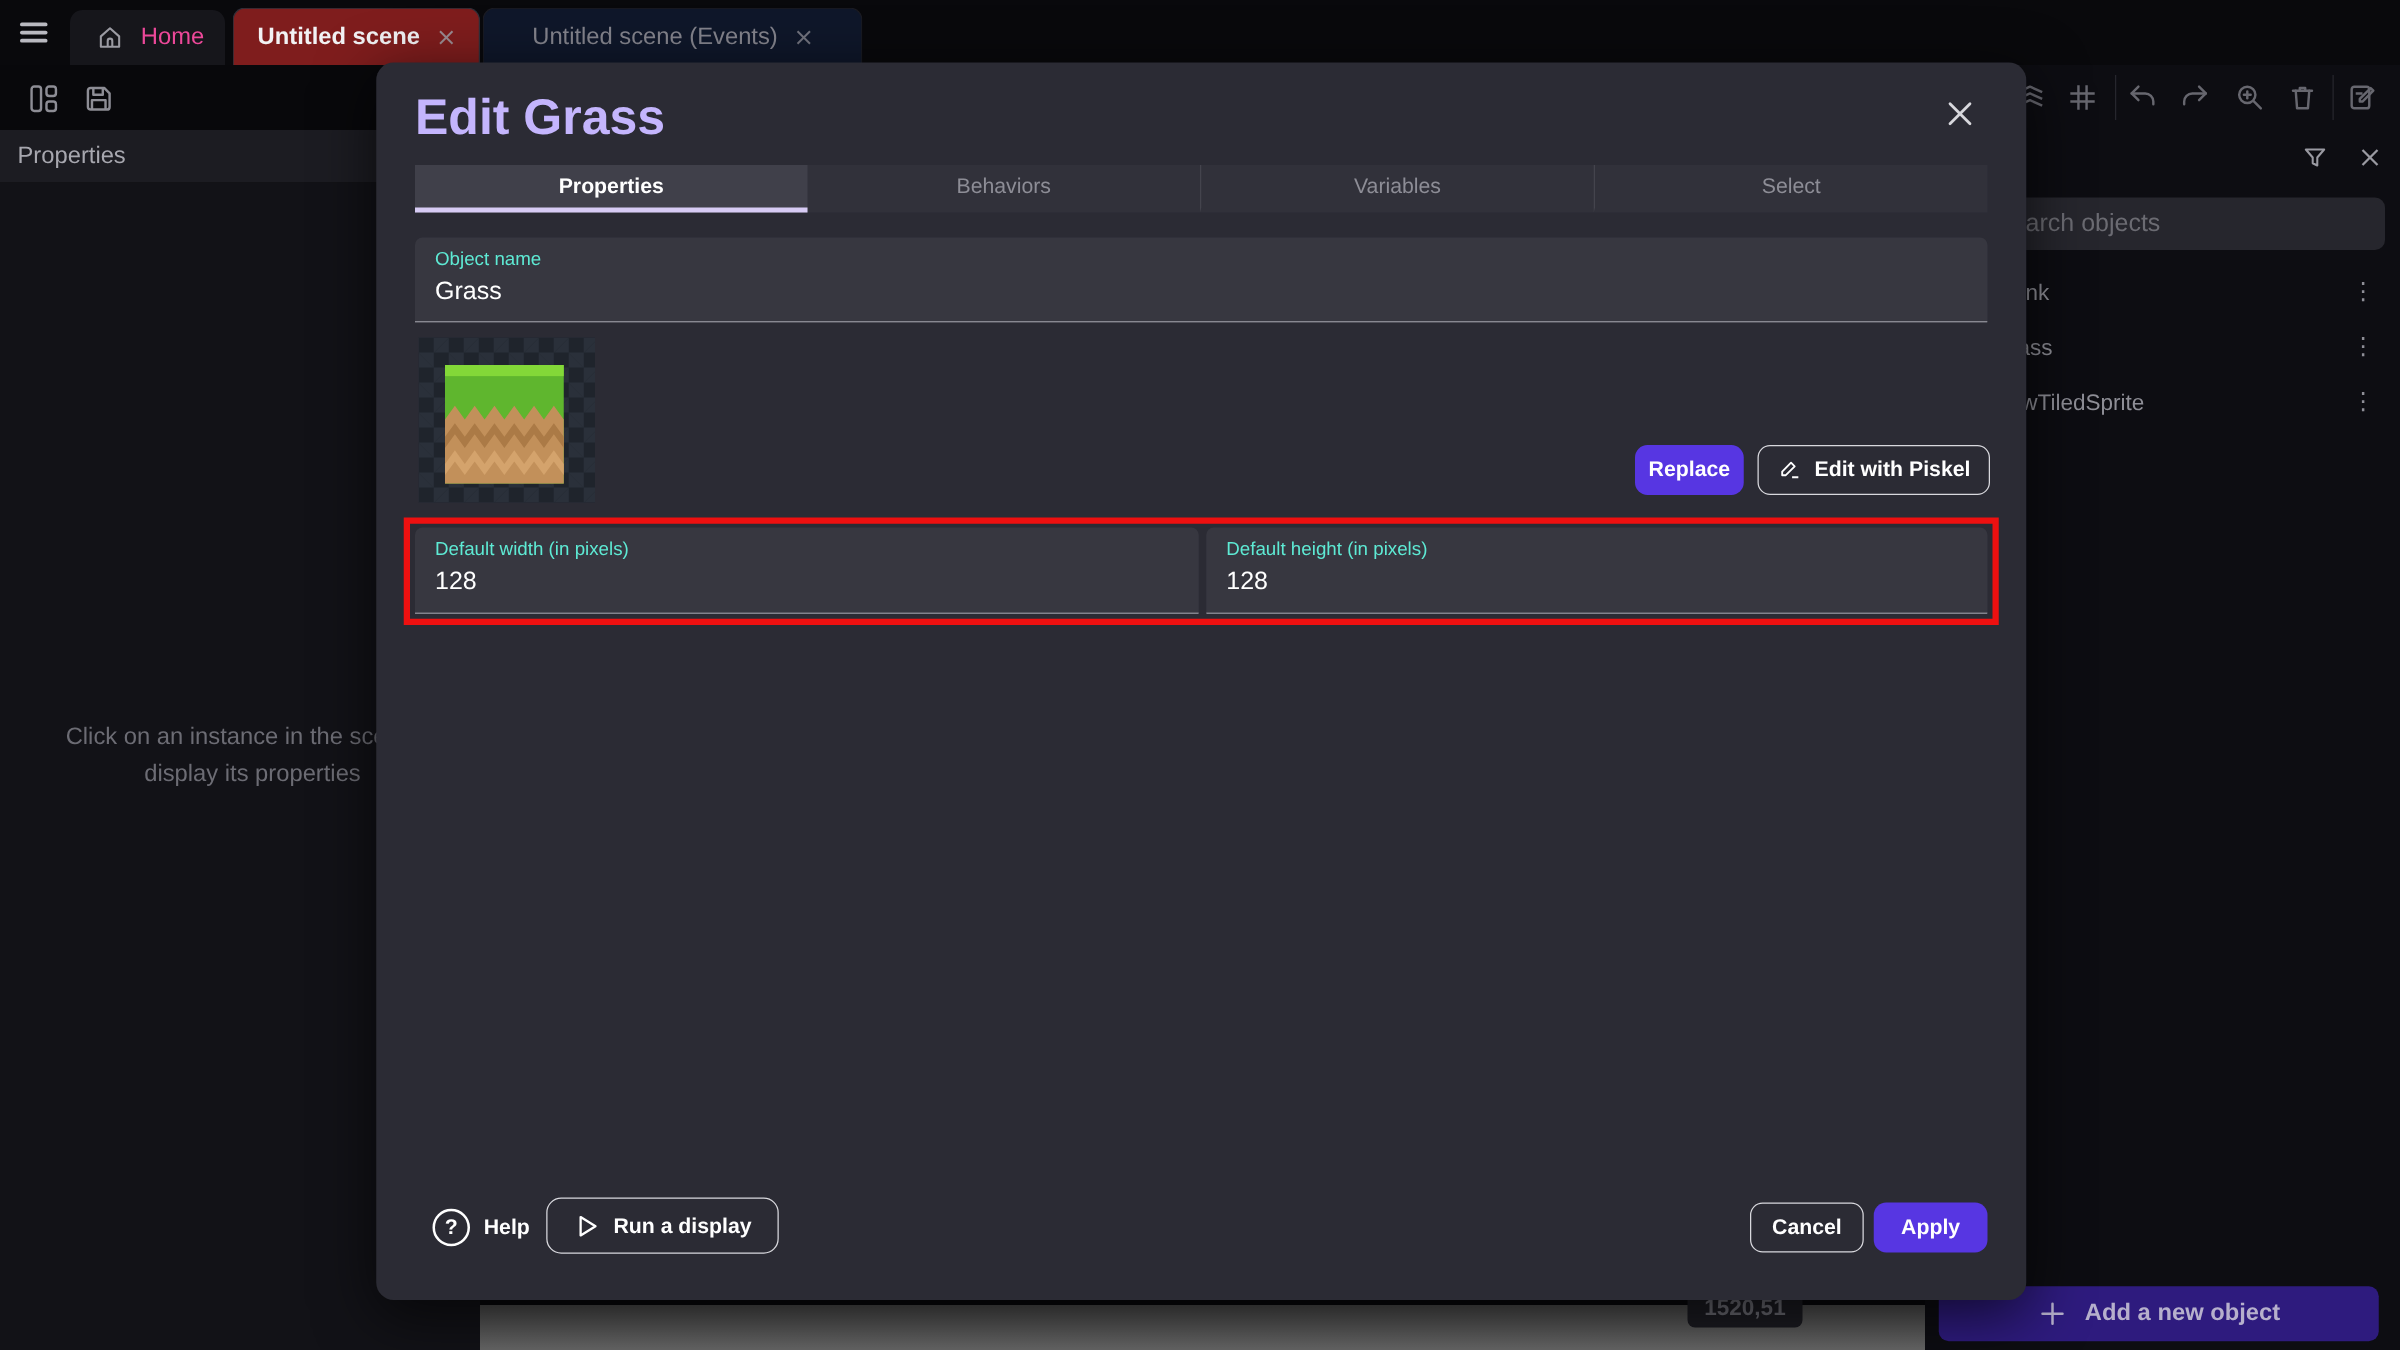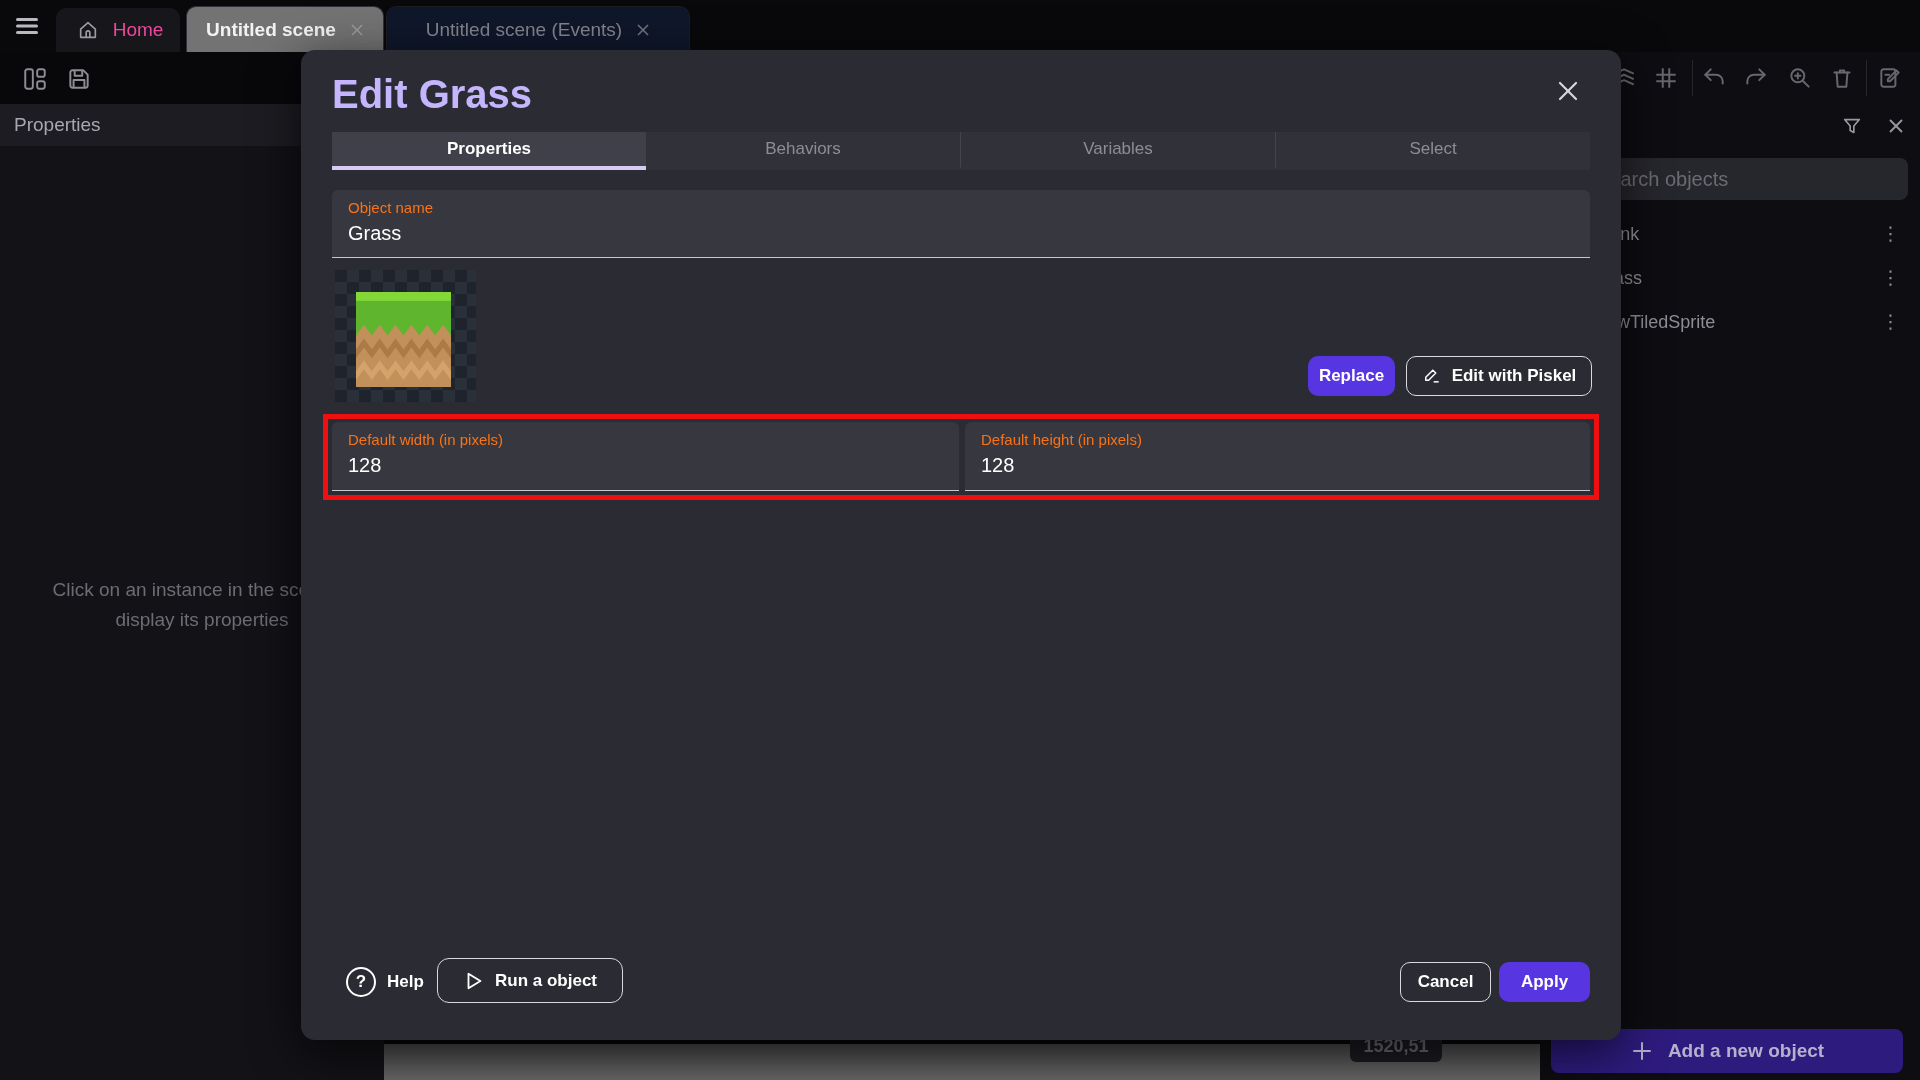--- a/index.html
+++ b/index.html
@@ -10,21 +10,21 @@
     font-family: "Liberation Sans", sans-serif;
     -webkit-font-smoothing: antialiased;
   }
   .abs { position: absolute; }
 
   
   .topbar { left:0; top:0; width:1920px; height:52px; background:#09090c; }
   .hamburger { left:14px; top:13px; width:26px; height:26px; cursor:pointer; }
   .toptab { height:46px; top:6px; border-radius:10px 10px 0 0; display:flex; align-items:center; justify-content:center; gap:10px; font-size:19px; cursor:pointer; }
   .tab-home { left:56px; width:124px; top:8px; height:44px; background:#16161b; color:#ec4899; }
-  .tab-scene { left:186px; width:198px; background:#737373; border:1px solid #30303a; border-bottom:none; color:#f2f2f4; font-weight:bold; }
+  .tab-scene { left:186px; width:198px; background:#7f1d1d; border:1px solid #30303a; border-bottom:none; color:#f2f2f4; font-weight:bold; }
   .tab-events { left:386px; width:304px; background:#0f172a; border:1px solid #1c1c23; border-bottom:none; color:#84848d; }
   .tabx { display:inline-flex; margin-left:4px; opacity:.85; cursor:pointer; }
 
   
   .lefticons { left:0; top:56px; width:300px; height:46px; background:#08080b; display:flex; align-items:center; gap:14px; padding-left:20px; color:#8d8d95; }
   .icon-btn { display:inline-flex; align-items:center; justify-content:center; width:30px; height:30px; cursor:pointer; }
   .left-header { left:0; top:104px; width:384px; height:42px; background:#1c1c22; color:#a7a7af; font-size:19px; line-height:42px; padding-left:14px; }
   .left-panel { left:0; top:146px; width:384px; height:934px; background:#121217; }
   .empty-msg { position:absolute; left:0; top:429px; width:404px; text-align:center; color:#6c6c74; font-size:19px; line-height:30px; }
 
@@ -45,21 +45,21 @@
   
   .modal { left:301px; top:50px; width:1320px; height:990px; background:#2b2b34; border-radius:14px; box-shadow:0 12px 48px rgba(0,0,0,.65); }
   .m-title { position:absolute; left:31px; top:22px; font-size:40px; font-weight:700; color:#c4b5fd; }
   .m-close { position:absolute; left:1252px; top:26px; width:30px; height:30px; display:flex; align-items:center; justify-content:center; cursor:pointer; }
   .dtabs { position:absolute; left:31px; top:82px; width:1258px; height:38px; display:flex; background:#31313a; }
   .dtab { flex:1; text-align:center; font-size:17px; line-height:34px; color:#8d8d96; border-bottom:4px solid transparent; cursor:pointer; }
   .dtab + .dtab { border-left:1px solid #44444d; }
   .dtab.active { background:#40404a; color:#ffffff; font-weight:bold; border-bottom:4px solid #d7cbf4; border-left:none; }
   .dtab.active + .dtab { border-left:none; }
   .field { position:absolute; background:#373740; border-radius:6px 6px 0 0; border-bottom:1px solid #c7c7cf; cursor:text; }
-  .f-label { position:absolute; left:16px; top:9px; font-size:15px; color:#f97316; }
+  .f-label { position:absolute; left:16px; top:9px; font-size:15px; color:#5eead4; }
   .f-value { position:absolute; left:16px; top:32px; font-size:20px; color:#ffffff; }
   .thumb { position:absolute; left:34px; top:220px; width:141px; height:132px; cursor:pointer;
     background-color:#1f242c;
     background-image:
       linear-gradient(45deg,#2a303a 25%,transparent 25%),
       linear-gradient(-45deg,#2a303a 25%,transparent 25%),
       linear-gradient(45deg,transparent 75%,#2a303a 75%),
       linear-gradient(-45deg,transparent 75%,#2a303a 75%);
     background-size:24px 24px;
     background-position:0 0,0 12px,12px -12px,-12px 0; }
@@ -293,21 +293,21 @@
     <div class="red-rect"></div>
 
     <div class="help-circle">
       <span>?</span>
     </div>
     <div class="help-label">Help</div>
     <div class="btn btn-outline" style="position:absolute; left:136px; top:908px; width:186px; height:45px; border-radius:12px;">
       <svg width="22" height="22" viewBox="0 0 24 24" fill="none" stroke="#ffffff" stroke-width="2" stroke-linejoin="round">
           <path d="M6 4 L19 12 L6 20 Z"></path>
         </svg>
-      <span>Run a object</span>
+      <span>Run a display</span>
     </div>
     <div class="btn btn-outline" style="position:absolute; left:1099px; top:912px; width:91px; height:40px;">
       <span>Cancel</span>
     </div>
     <div class="btn btn-primary" style="position:absolute; left:1198px; top:912px; width:91px; height:40px;">
       <span>Apply</span>
     </div>
   </div>
 
 </div>

